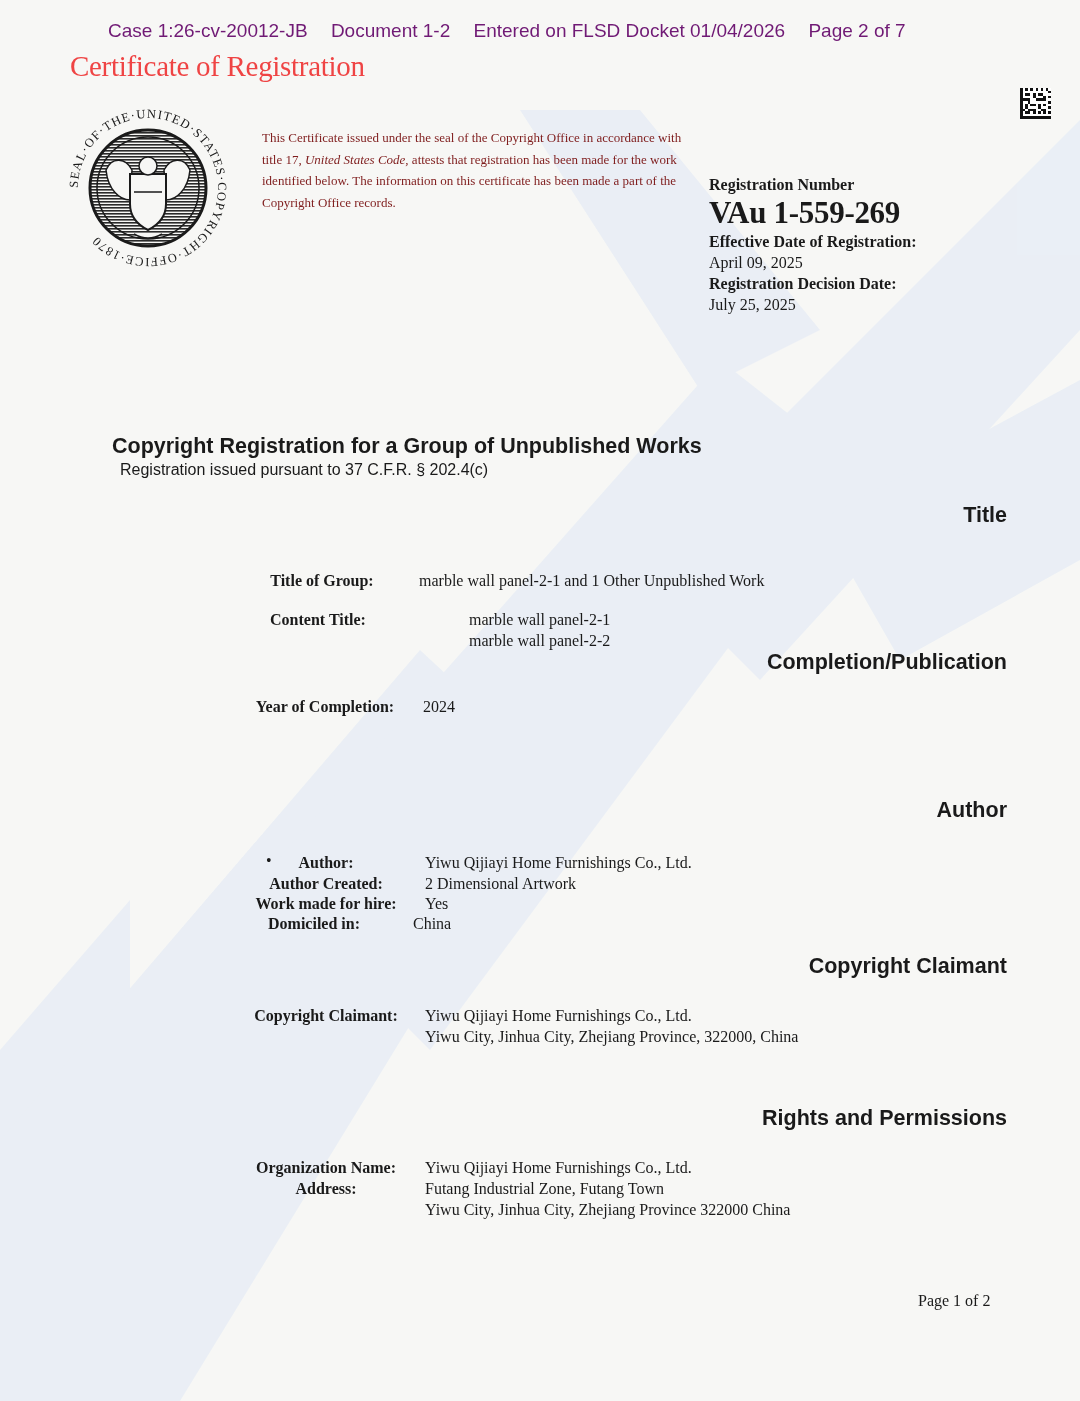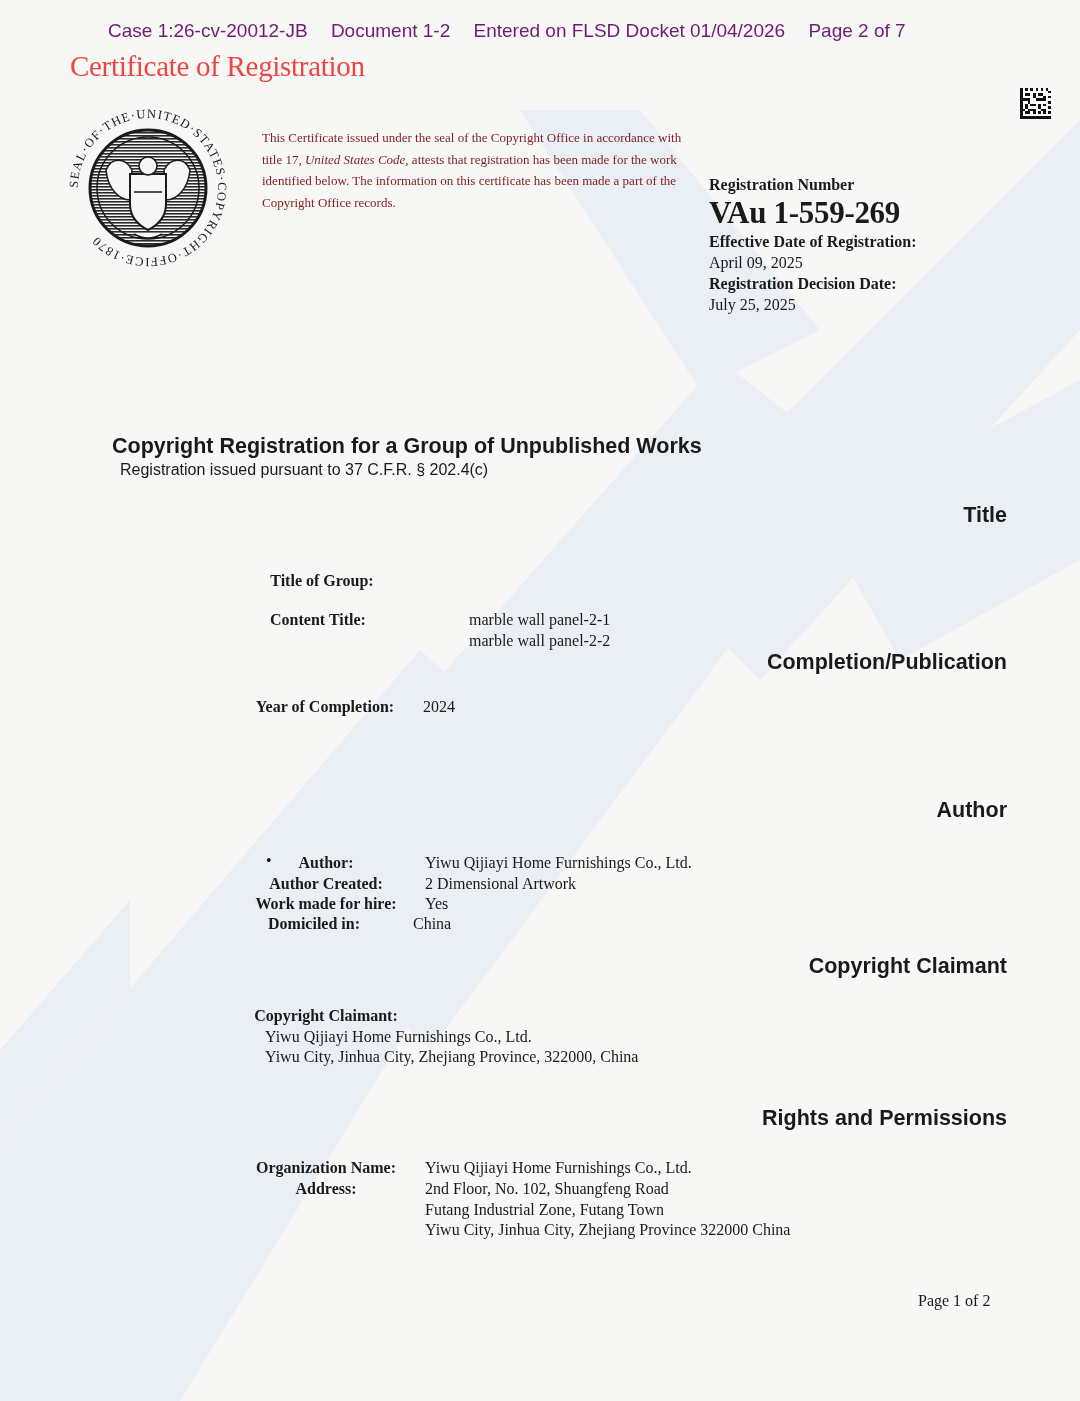--- a/index.html
+++ b/index.html
@@ -149,20 +149,21 @@
 
 <div class="doc-heading">Copyright Registration for a Group of Unpublished Works</div>
 <div class="doc-sub">Registration issued pursuant to 37 C.F.R. § 202.4(c)</div>
 
 <div class="section" style="top:503px;">
   <div class="section-title">Title</div>
   <div class="section-rule" style="margin-left:38px;"></div>
 </div>
 <div class="field" style="top:571px; left:242px;">
   <div class="field-label">Title of Group:</div>
+  <div class="field-value">marble wall panel-2-1 and 1 Other Unpublished Work</div>
 </div>
 <div class="field" style="top:610px; left:238px;gap:47px;">
   <div class="field-label">Content Title:</div>
   <div class="field-value" style="margin-left:24px;">
     <div>marble wall panel-2-1</div>
     <div>marble wall panel-2-2</div>
   </div>
 </div>
 
 <div class="section" style="top:650px;">
@@ -193,38 +194,37 @@
 </div>
 <div class="field" style="top:914px; left:234px;">
   <div class="field-label">Domiciled in:</div>
   <div class="field-value" style="margin-left:19px;">China</div>
 </div>
 
 <div class="section" style="top:954px; left:115px;">
   <div class="section-title">Copyright Claimant</div>
   <div class="section-rule"></div>
 </div>
-<div class="field" style="top:1006px; left:246px;flex-direction:column;">
+<div class="field" style="top:1006px; left:246px;">
   <div class="field-label">Copyright Claimant:</div>
   <div class="field-value" style="margin-left:19px;">
     <div>Yiwu Qijiayi Home Furnishings Co., Ltd.</div>
     <div>Yiwu City, Jinhua City, Zhejiang Province, 322000, China</div>
   </div>
 </div>
 
 <div class="section" style="top:1106px; left:116px;">
   <div class="section-title">Rights and Permissions</div>
   <div class="section-rule"></div>
 </div>
 <div class="field" style="top:1158px; left:246px;">
   <div class="field-label">Organization Name:</div>
   <div class="field-value" style="margin-left:19px;">Yiwu Qijiayi Home Furnishings Co., Ltd.</div>
 </div>
 <div class="field" style="top:1179px; left:246px;">
   <div class="field-label">Address:</div>
   <div class="field-value" style="margin-left:19px;">
-    <div>2nd Floor, No. 102, Shuangfeng Road</div>
     <div>Futang Industrial Zone, Futang Town</div>
     <div>Yiwu City, Jinhua City, Zhejiang Province 322000 China</div>
   </div>
 </div>
 
 <div class="page-footer">Page 1 of 2</div>
 
 </body></html>

